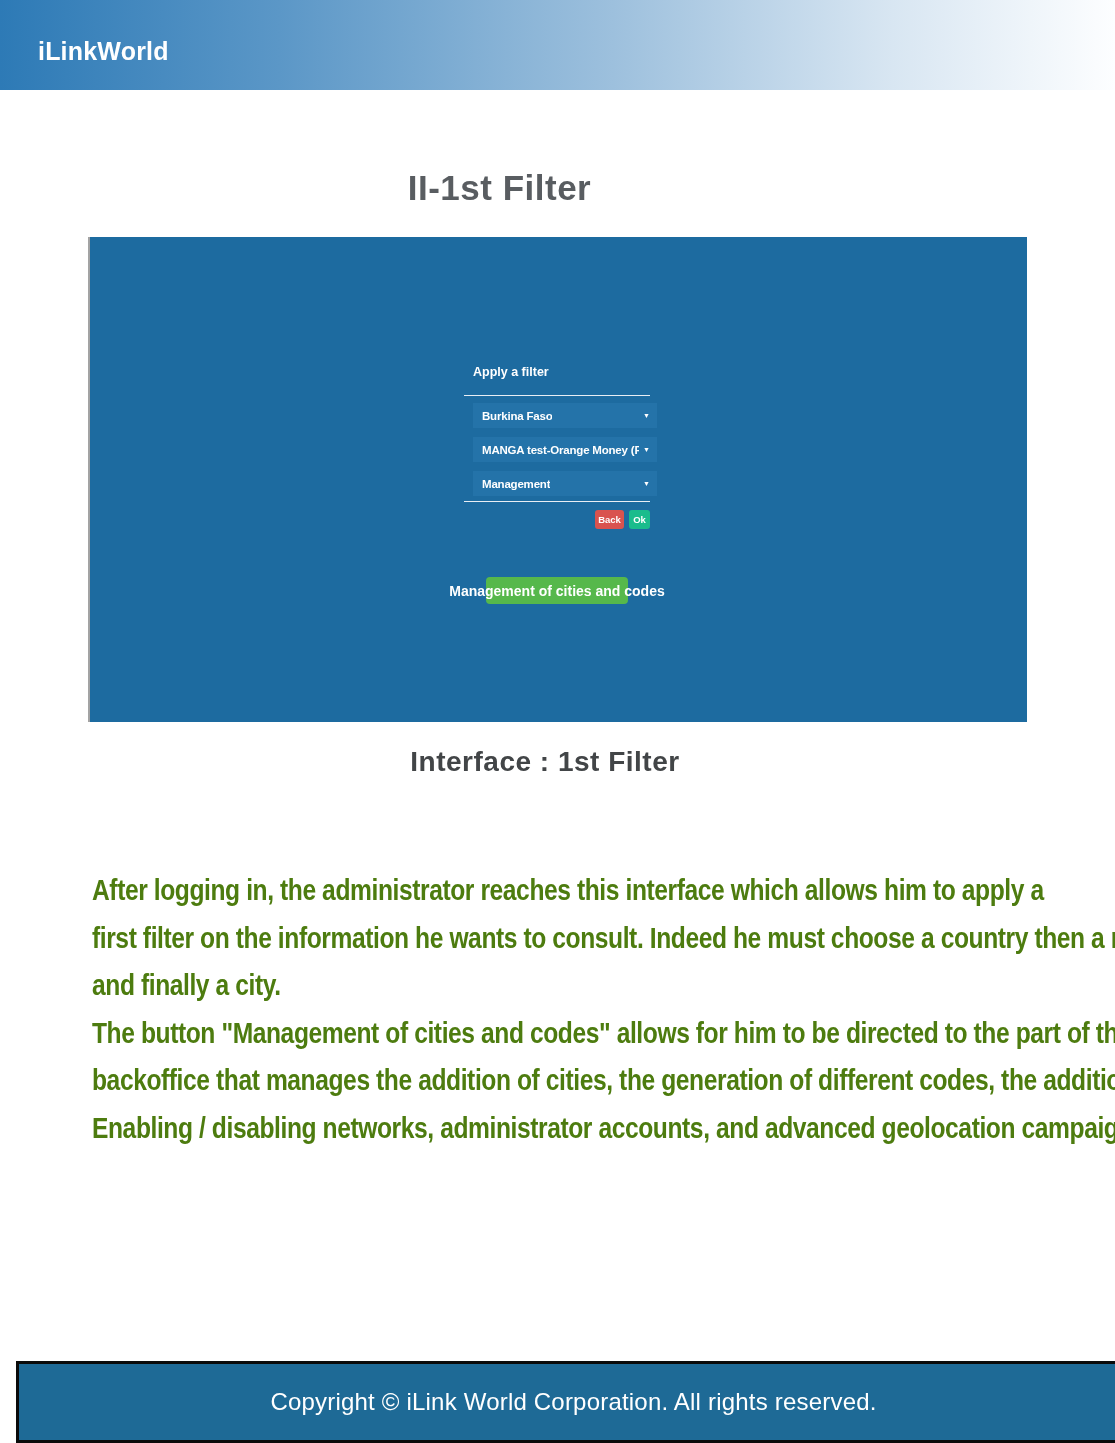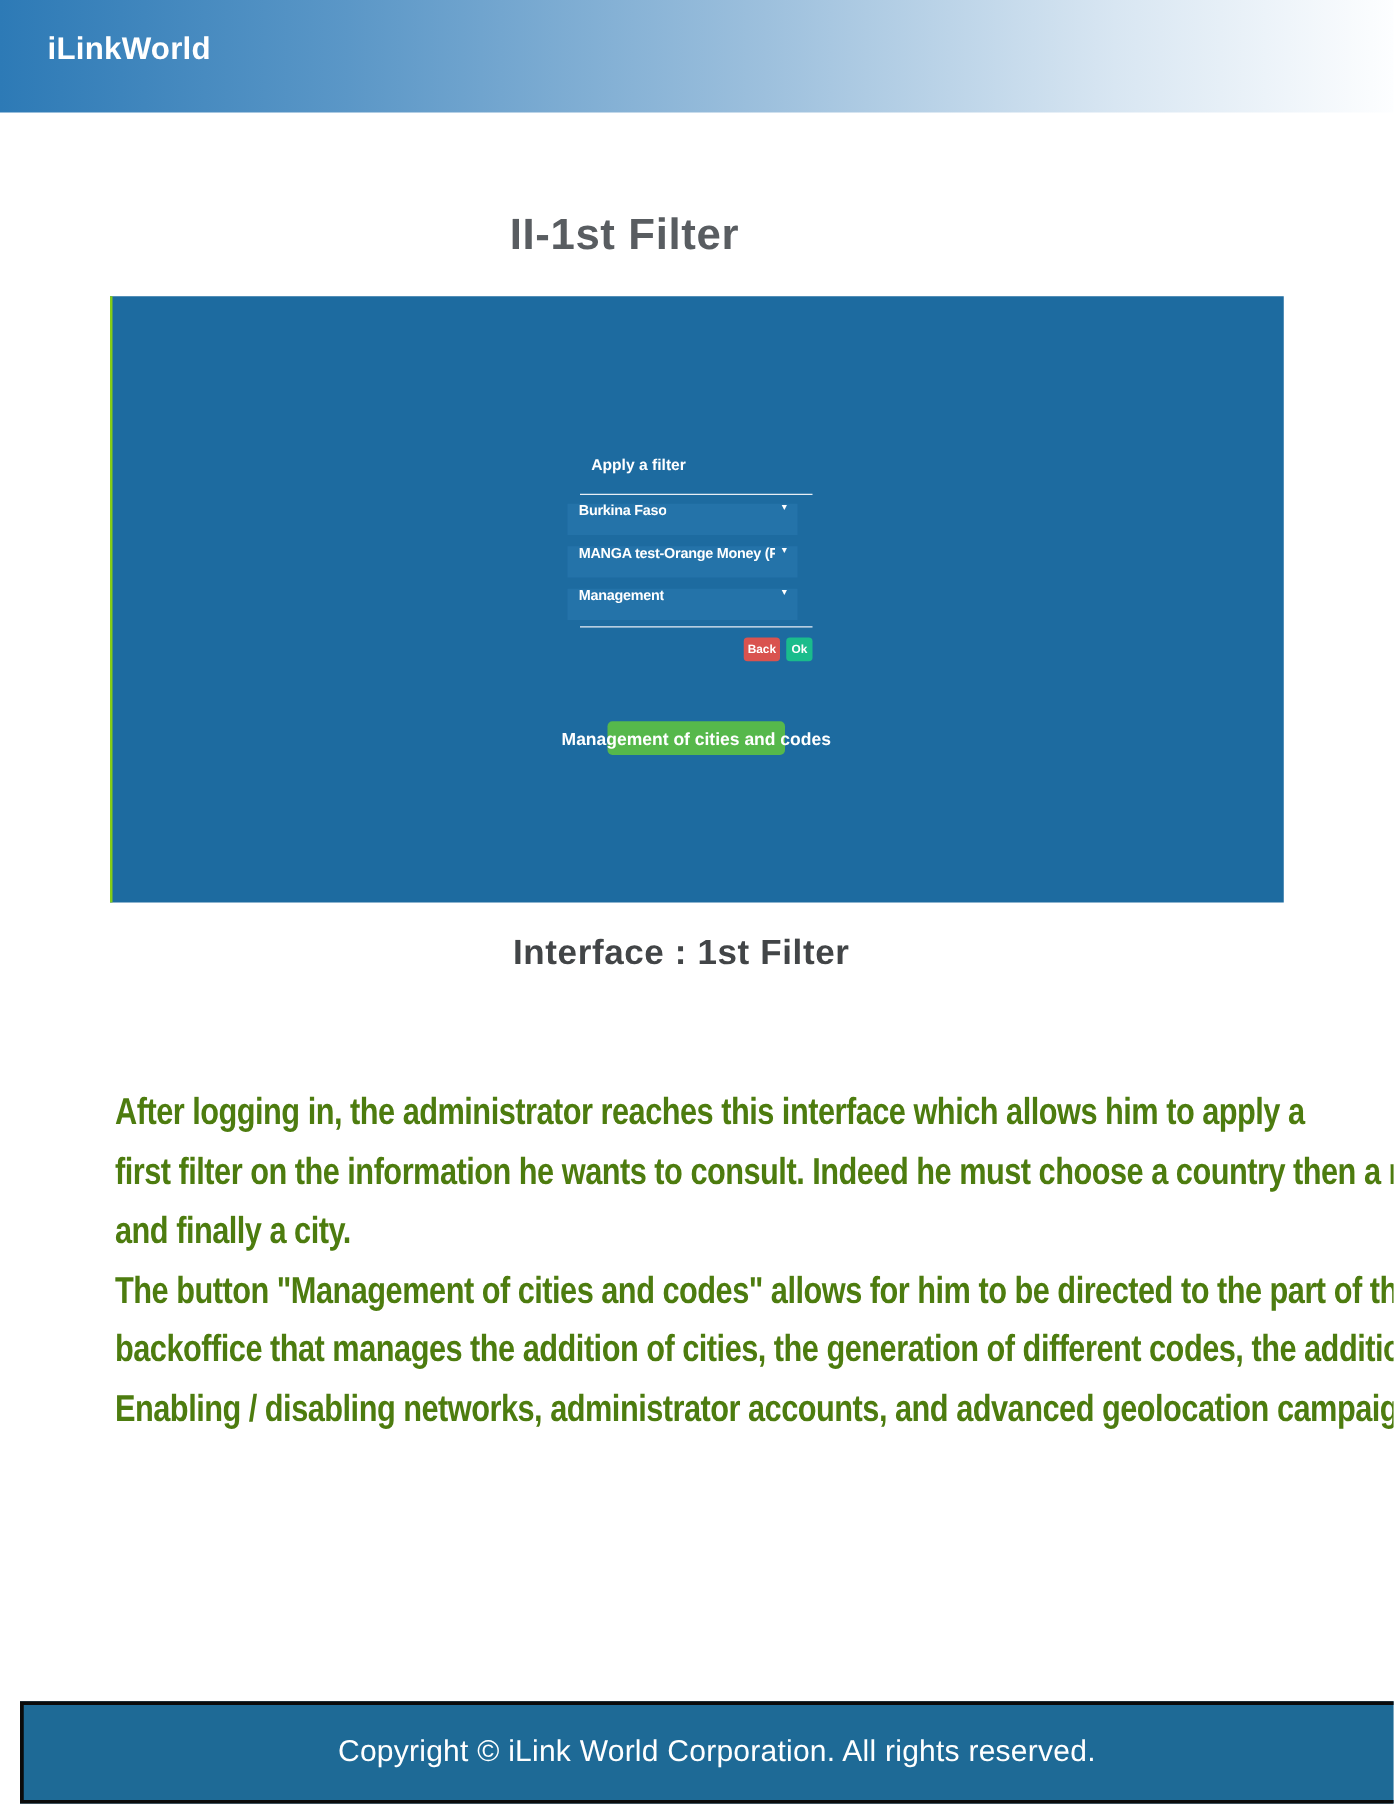--- a/index.html
+++ b/index.html
@@ -14,21 +14,21 @@
     overflow: hidden;
   }
 
   
   .header {
     position: absolute;
     left: 0; top: 0;
     width: 1115px; height: 90px;
     background: linear-gradient(90deg, #2d7ab6 0%, #5b97c7 25%, #9dc0dd 55%, #d8e6f2 80%, #fdfeff 100%);
     color: #ffffff;
-    padding: 24px 0 0 38px;
+    padding: 36px 0 0 38px;
   }
   .header .h-line1 { font-size: 25px; font-weight: 600; line-height: 30px; letter-spacing: 0.2px; }
   .header .h-line2 { font-size: 25px; font-weight: 600; line-height: 30px; letter-spacing: 0.2px; }
 
   
   .doc-title {
     position: absolute;
     left: 0; top: 168px;
     width: 999px;
     text-align: center;
@@ -37,45 +37,46 @@
     color: #595d61;
     letter-spacing: 0.5px;
   }
 
   
   .screenshot {
     position: absolute;
     left: 88px; top: 237px;
     width: 939px; height: 485px;
     background: #1d6ba0;
-    border-left: 2px solid #84cc16;
+    border-left: 2px solid #a3a3a3;
   }
   .filter-label {
     position: absolute;
     left: 383px; top: 128px;
     color: #ffffff;
     font-size: 12.5px;
     font-weight: 600;
   }
   .rule {
     position: absolute;
     left: 374px;
     width: 186px; height: 1px;
     background: #e8eef5;
   }
   .rule-top { top: 158px; }
   .rule-bottom { top: 264px; }
 
   .dropdown {
     position: absolute;
-    left: 364px;
+    left: 383px;
     width: 184px; height: 25px;
     background: #2473a9;
     color: #ffffff;
     display: flex;
+    align-items: center;
     justify-content: space-between;
     padding: 0 7px 0 9px;
     cursor: pointer;
   }
   .dd1 { top: 166px; }
   .dd2 { top: 200px; }
   .dd3 { top: 234px; }
   .dropdown .dd-value {
     font-size: 11.5px;
     font-weight: 600;

